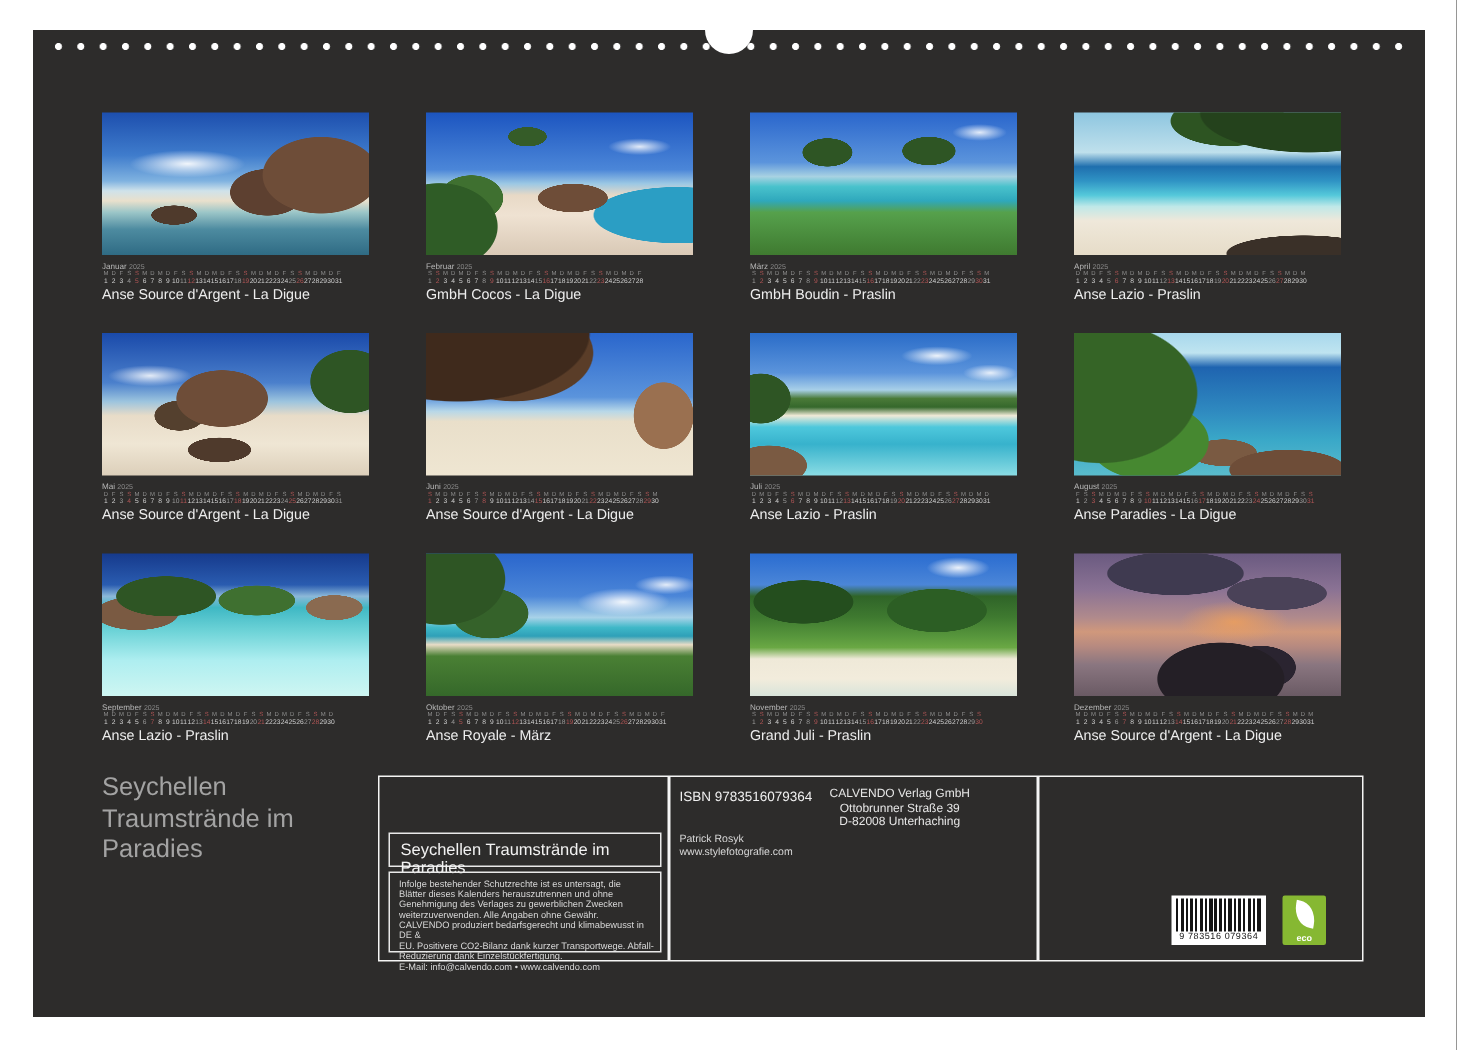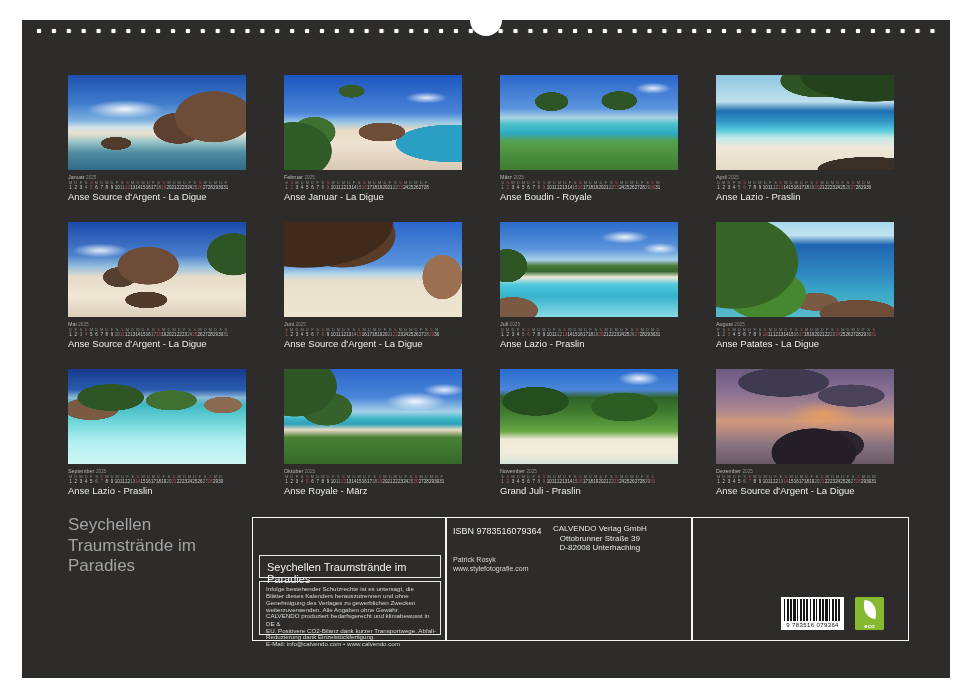--- a/index.html
+++ b/index.html
@@ -394,21 +394,21 @@
             <span class="cal-col">
               <i>D</i>
               <b>27</b>
             </span>
             <span class="cal-col">
               <i>F</i>
               <b>28</b>
             </span>
           </div>
     </div>
-    <div class="caption">Anse Januar - La Digue</div>
+    <div class="caption">GmbH Cocos - La Digue</div>
   </div>
 
   <div class="month">
     <div class="photo p3"></div>
     <div class="cal-wrap">
       <div class="m-label">
         <span class="m-name">März</span>
         <span class="m-year">2025</span>
       </div>
       <div class="mini-cal">
@@ -531,21 +531,21 @@
             <span class="cal-col sun">
               <i>S</i>
               <b>30</b>
             </span>
             <span class="cal-col">
               <i>M</i>
               <b>31</b>
             </span>
           </div>
     </div>
-    <div class="caption">Anse Boudin - Royale</div>
+    <div class="caption">GmbH Boudin - Praslin</div>
   </div>
 
   <div class="month">
     <div class="photo p4"></div>
     <div class="cal-wrap">
       <div class="m-label">
         <span class="m-name">April</span>
         <span class="m-year">2025</span>
       </div>
       <div class="mini-cal">
@@ -1208,21 +1208,21 @@
             <span class="cal-col sat">
               <i>S</i>
               <b>30</b>
             </span>
             <span class="cal-col sun">
               <i>S</i>
               <b>31</b>
             </span>
           </div>
     </div>
-    <div class="caption">Anse Patates - La Digue</div>
+    <div class="caption">Anse Paradies - La Digue</div>
   </div>
 
   <div class="month">
     <div class="photo p9"></div>
     <div class="cal-wrap">
       <div class="m-label">
         <span class="m-name">September</span>
         <span class="m-year">2025</span>
       </div>
       <div class="mini-cal">

